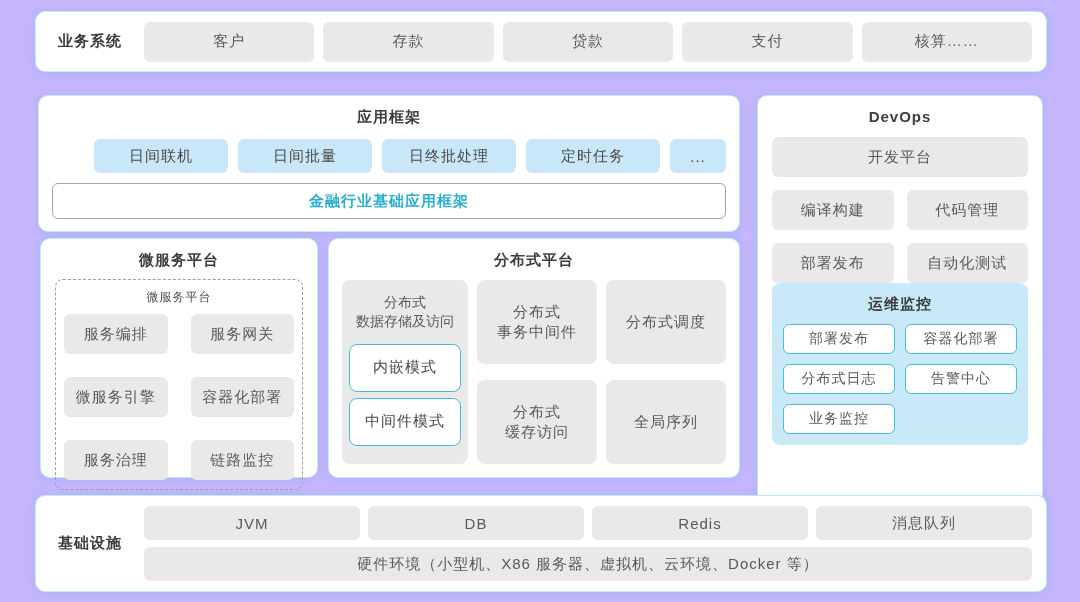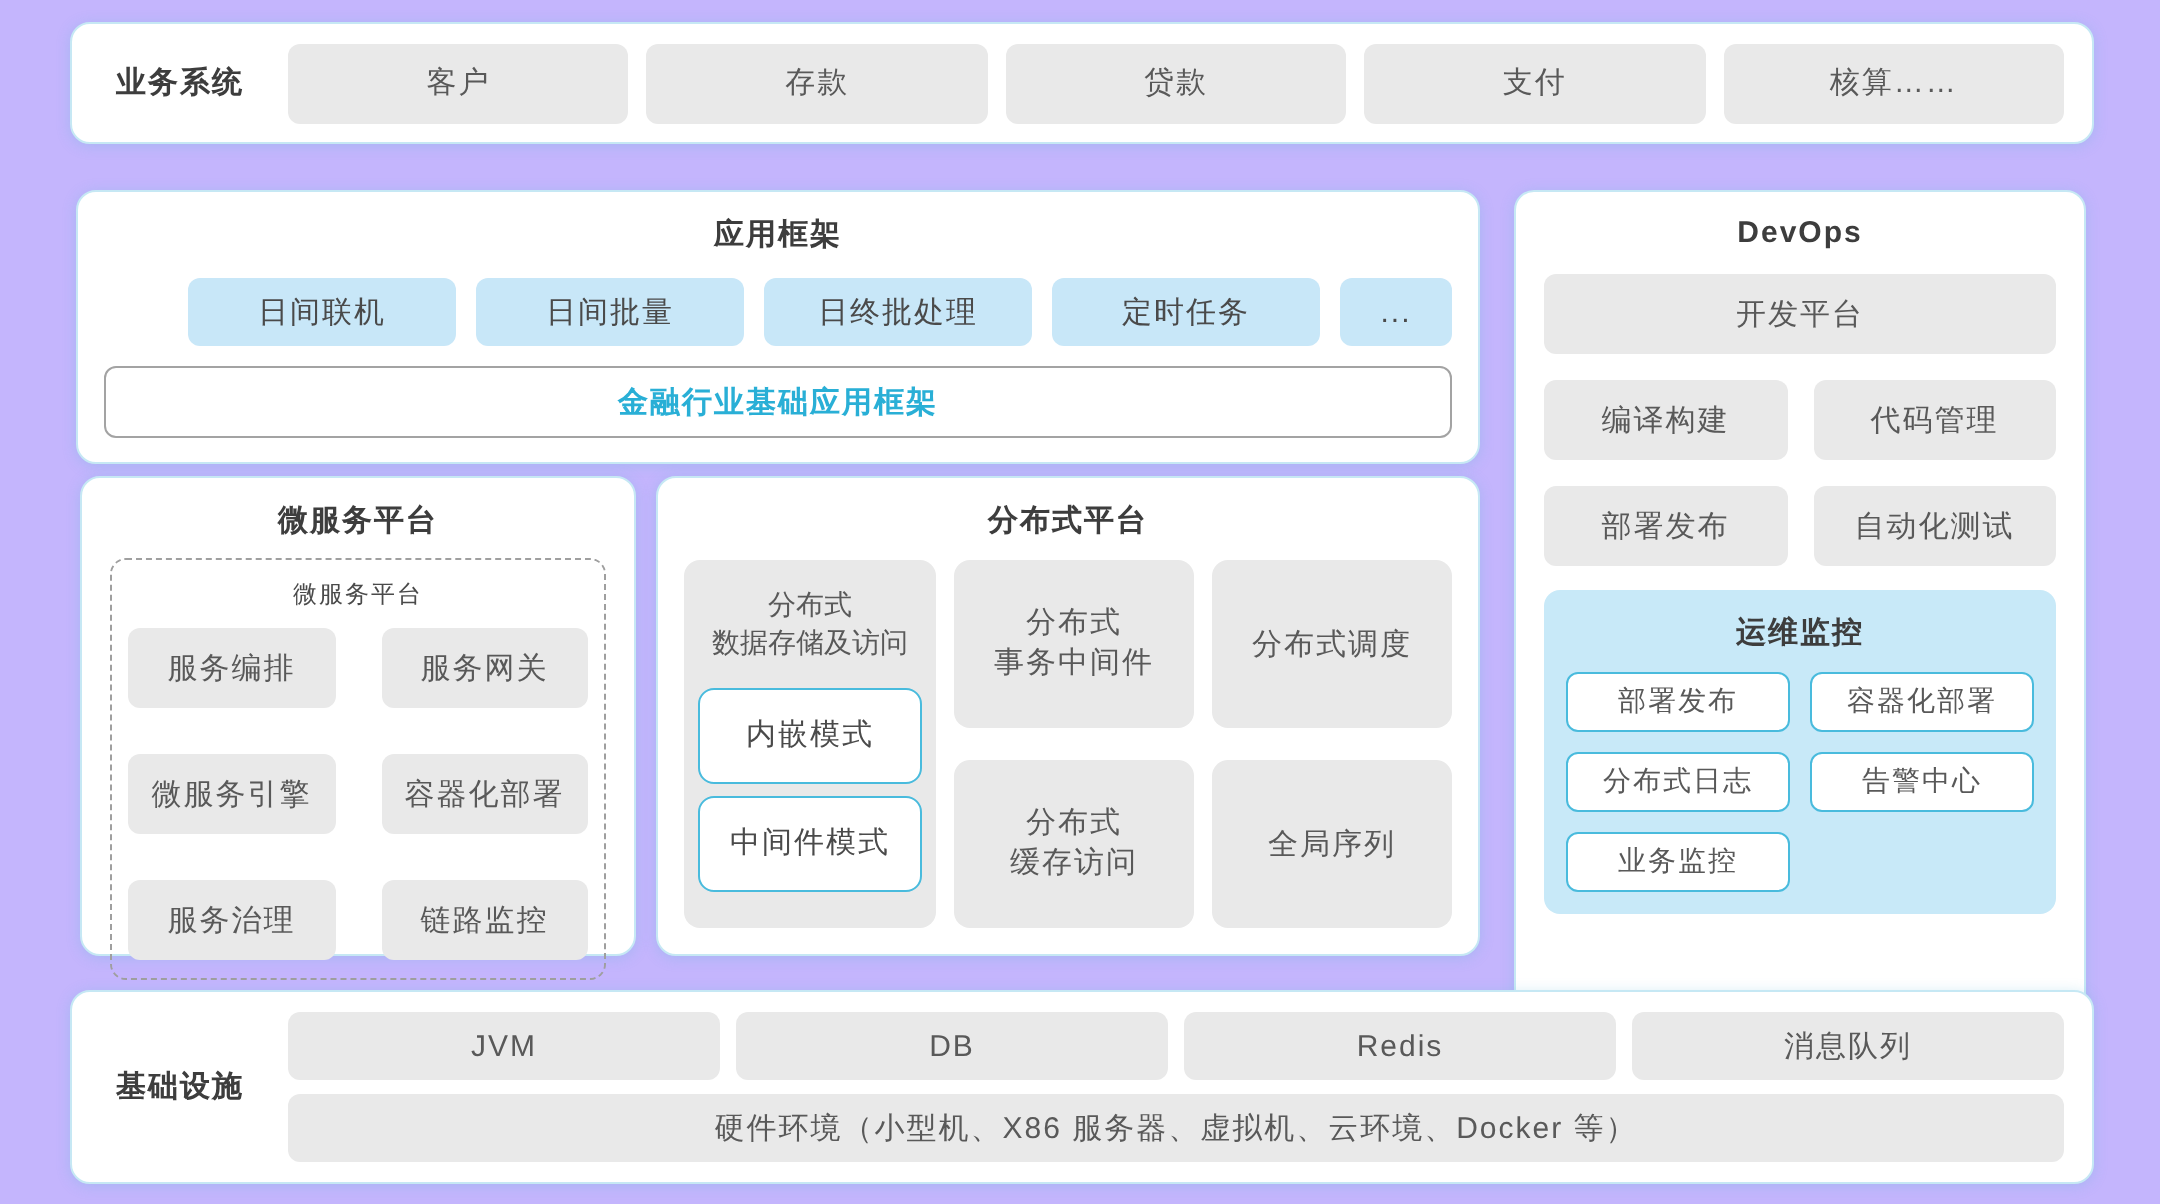--- a/index.html
+++ b/index.html
@@ -44,21 +44,21 @@
     background:#ffffff;border:1px solid #a3a3a3;border-radius:6px;
     color:#29afd6;font-size:15px;font-weight:600;letter-spacing:1px;
   }
 
   
   .sec-devops{left:757px;top:95px;width:286px;height:453px;padding:12px 14px 0 14px;}
   .sec-devops .full{height:40px;margin-top:12px;}
   .grid2{display:grid;grid-template-columns:1fr 1fr;gap:13px 13px;margin-top:13px;}
   .grid2 .btn{height:40px;}
   .monitor{
-    margin-top:12px;background:#c8e9f8;border-radius:8px;padding:9px 11px 11px 11px;
+    background:#c8e9f8;border-radius:8px;padding:9px 11px 11px 11px;
   }
   .monitor .sec-title{margin-top:3px;}
   .monitor-grid{display:grid;grid-template-columns:1fr 1fr;gap:10px;margin-top:10px;}
   .monitor-grid .btn{height:30px;font-size:14px;background:#ffffff;border:1px solid #49bbdd;border-radius:6px;}
 
   
   .sec-micro{left:40px;top:238px;width:278px;height:240px;padding:12px 14px 0 14px;}
   .dashed-box{
     margin-top:9px;border:1px dashed #9f9f9f;border-radius:8px;padding:7px 8px 9px 8px;
   }

